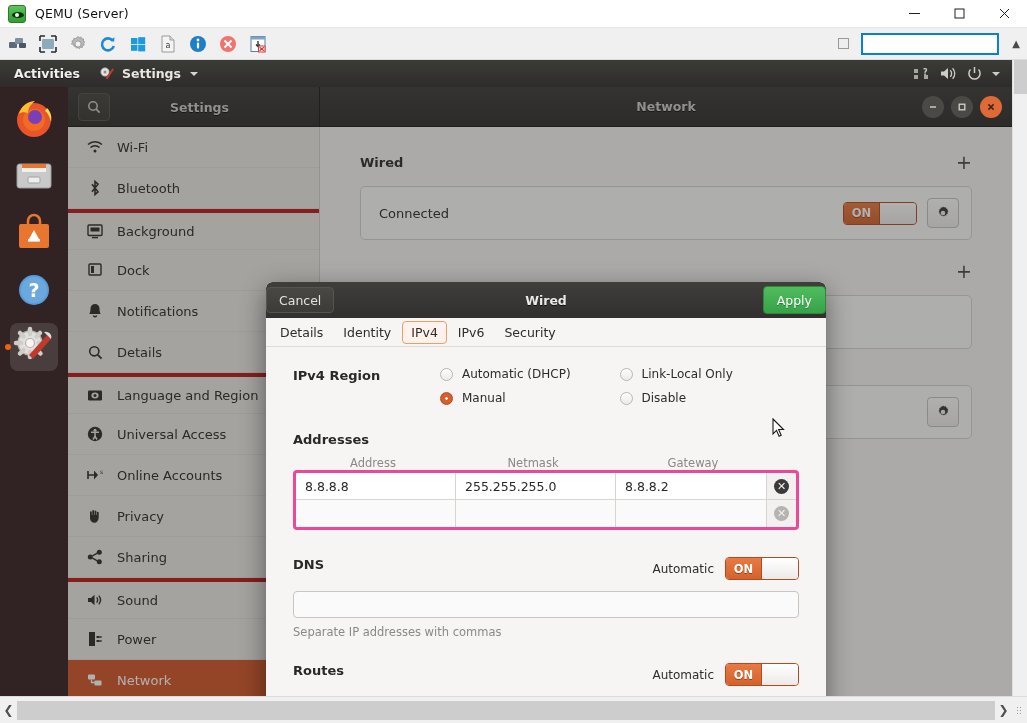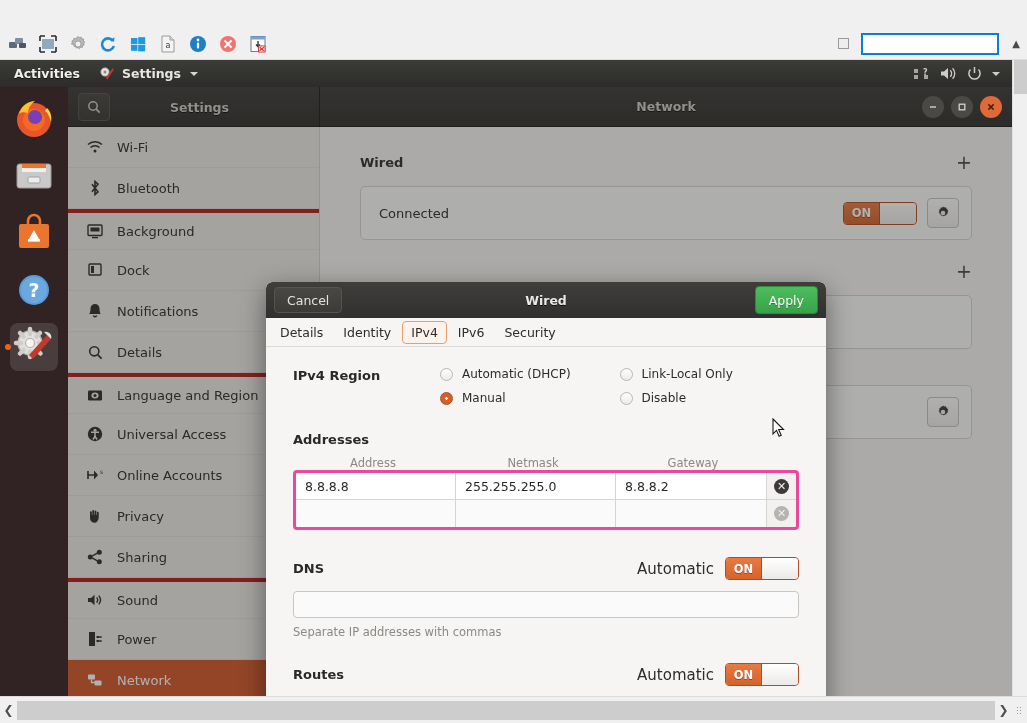--- a/index.html
+++ b/index.html
@@ -212,21 +212,21 @@
   
   .dialog {
     position: absolute; left: 266px; top: 222px; width: 560px; height: 474px;
     background: #f6f5f4;
     border-radius: 6px 6px 0 0;
     box-shadow: 0 8px 26px rgba(0,0,0,.45);
     overflow: hidden;
   }
   .dlg-header {
     height: 36px; background: linear-gradient(#3f3e3b, #313030);
-    display: flex; align-items: center; padding: 0 8px; position: relative;
+    display: flex; align-items: center; padding: 0 0; position: relative;
     border-radius: 6px 6px 0 0;
   }
   .btn-cancel {
     height: 26px; padding: 0 12px; border-radius: 4px;
     border: 1px solid #56544f; background: linear-gradient(#4a4845, #3c3b38);
     color: #e5e2de; font-size: 12.5px; display: flex; align-items: center;
   }
   .dlg-title {
     position: absolute; left: 0; right: 0; text-align: center;
     font-size: 12.5px; font-weight: bold; color: #eceae8;
@@ -254,24 +254,24 @@
   .radio-opt { display: flex; align-items: center; gap: 9px; font-size: 12px; color: #2e2c2a; }
   .radio {
     width: 13px; height: 13px; border-radius: 50%;
     border: 1px solid #bab6b2; background: linear-gradient(#fdfdfd,#edebe9);
   }
   .radio.checked {
     background: radial-gradient(circle, #ffffff 0 13%, #d5602c 20% 100%);
     border-color: #b04a20;
   }
 
-  .sec-head { display: flex; align-items: center; margin-top: 0; }
+  .sec-head { display: flex; align-items: flex-start; margin-top: 0; }
   .sec-title { font-size: 13px; font-weight: bold; color: #2b2927; }
   .sec-right { margin-left: auto; display: flex; align-items: center; gap: 11px; }
-  .sec-auto-label { font-size: 15px; color: #2e2c2a; }
+  .sec-auto-label { font-size: 12px; color: #2e2c2a; }
 
   .col-heads { display: flex; margin-top: 9px; }
   .col-head { font-size: 11.5px; color: #8c8884; text-align: center; }
 
   .addr-table { border: 3px solid #ec4899; border-radius: 4px; overflow: hidden; background: #6d28d9; }
   .addr-row { display: flex; height: 27px; border-bottom: 1px solid #d8d4d0; }
   .addr-row:last-child { border-bottom: none; }
   .addr-cell {
     border-right: 1px solid #d8d4d0; font-size: 12.5px; color: #2b2927;
     display: flex; align-items: center; padding-left: 9px; background: #ffffff;
@@ -317,20 +317,42 @@
     position: absolute; left: 1012px; top: 60px; width: 15px; height: 636px;
     background: #f0f0f0; border-left: 1px solid #e0e0e0;
   }
   .host-vthumb { position: absolute; left: 1px; top: 0; width: 13px; height: 34px; background: #cdcdcd; }
 </style>
 </head>
 <body>
 
 <div id="root">
 
+  <div class="qemu-titlebar">
+    <div class="qemu-title-icon"></div>
+    <div class="qemu-title-text">QEMU (Server)</div>
+    <div class="qemu-winbtns">
+      <div class="qemu-winbtn">
+        <svg width="13" height="13" viewBox="0 0 13 13">
+            <line x1="1" y1="6.5" x2="12" y2="6.5" stroke="#202020" stroke-width="1"></line>
+          </svg>
+      </div>
+      <div class="qemu-winbtn">
+        <svg width="13" height="13" viewBox="0 0 13 13">
+            <rect x="2" y="2" width="9" height="9" fill="none" stroke="#202020" stroke-width="1"></rect>
+          </svg>
+      </div>
+      <div class="qemu-winbtn">
+        <svg width="13" height="13" viewBox="0 0 13 13">
+            <line x1="2" y1="2" x2="11" y2="11" stroke="#202020" stroke-width="1"></line>
+            <line x1="11" y1="2" x2="2" y2="11" stroke="#202020" stroke-width="1"></line>
+          </svg>
+      </div>
+    </div>
+  </div>
 
   <div class="qemu-toolbar">
     <div class="tb-icon">
       <svg width="20" height="20" viewBox="0 0 20 20">
         <rect x="1" y="8" width="8" height="6" rx="1" fill="#5b6b7a"></rect>
         <rect x="7" y="4" width="8" height="6" rx="1" fill="#7f8f9e"></rect>
         <rect x="11" y="9" width="7" height="5" rx="1" fill="#4a5866"></rect>
       </svg>
     </div>
     <div class="tb-icon">

